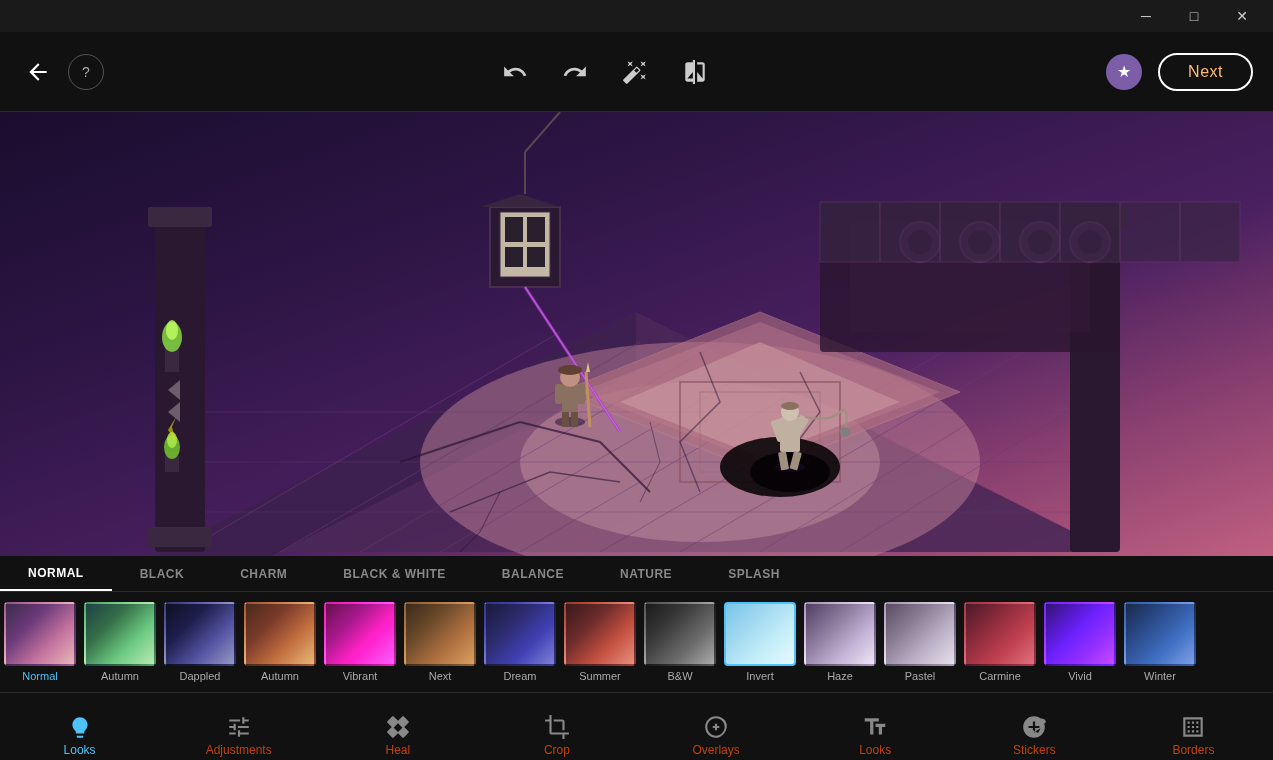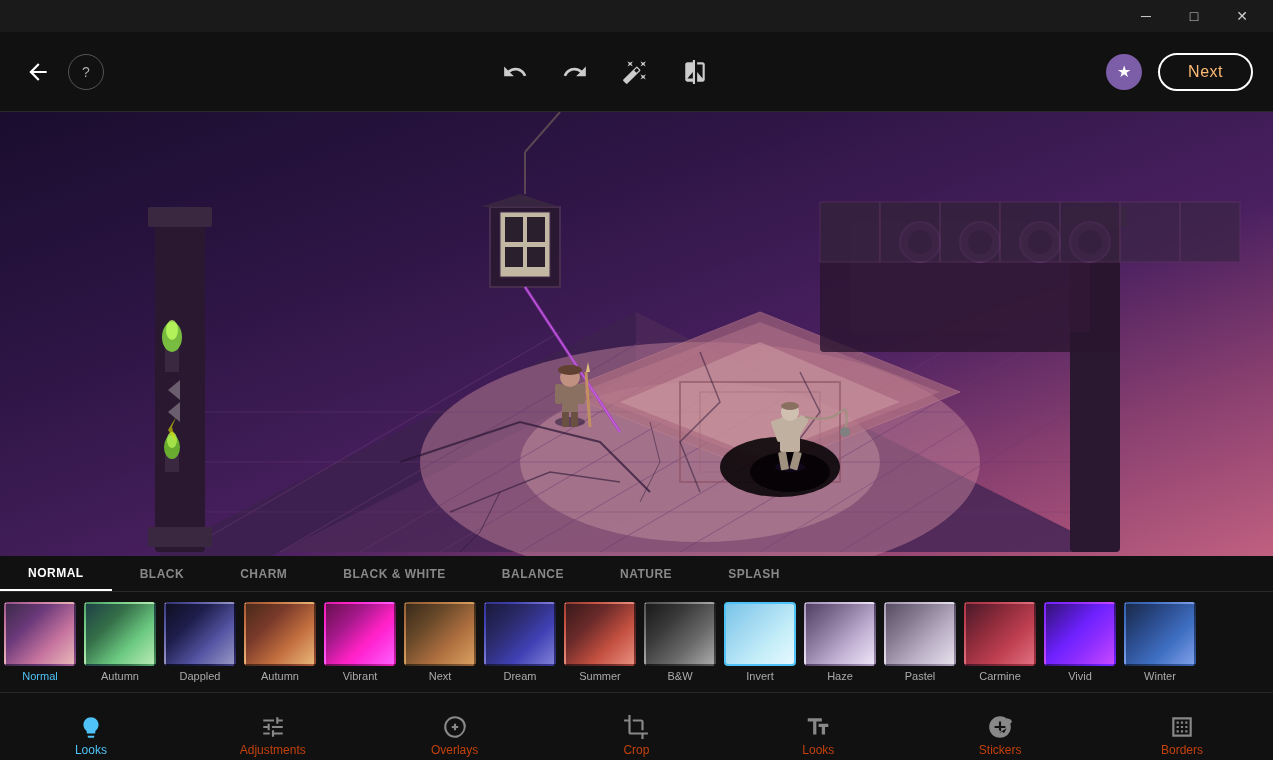--- a/index.html
+++ b/index.html
@@ -578,36 +578,44 @@
     <div class="bottom-tool-icon">
       <svg width="26" height="26" viewBox="0 0 24 24" fill="#888">
         <path d="M3 17v2h6v-2H3zM3 5v2h10V5H3zm10 16v-2h8v-2h-8v-2h-2v6h2zM7 9v2H3v2h4v2h2V9H7zm14 4v-2H11v2h10zm-6-4h2V7h4V5h-4V3h-2v6z"></path>
       </svg>
     </div>
     <span class="bottom-tool-label">Adjustments</span>
   </div>
   <div class="bottom-tool">
     <div class="bottom-tool-icon">
       <svg width="26" height="26" viewBox="0 0 24 24" fill="#888">
-        <path d="M12 22C6.49 22 2 17.51 2 12S6.49 2 12 2s10 4.04 10 9-4.49 11-10 11zm0-18c-4.41 0-8 3.59-8 8s3.59 8 8 8 8-3.59 8-8-3.59-8-8-8zm3 9h-2v2h-2v-2H9v-2h2V9h2v2h2v2z"></path>
-      </svg>
-    </div>
-    <span class="bottom-tool-label">Overlays</span>
+        <path d="M17.73 12.02l3.98-3.98a.996.996 0 000-1.41l-4.34-4.34a.996.996 0 00-1.41 0l-3.98 3.98L8 2.29a1 1 0 00-1.41 0L2.25 6.63a1 1 0 000 1.41l3.98 3.98L2.25 16a1 1 0 000 1.41l4.34 4.34a1 1 0 001.41 0l3.98-3.98 3.98 3.98a1 1 0 001.41 0l4.34-4.34a1 1 0 000-1.41l-3.98-3.98zm-5.73 4.6L8 12.6l4-4 4 4-4 4z"></path>
+      </svg>
+    </div>
+    <span class="bottom-tool-label">Heal</span>
   </div>
   <div class="bottom-tool">
     <div class="bottom-tool-icon">
       <svg width="26" height="26" viewBox="0 0 24 24" fill="#888">
         <path d="M17 15h2V7c0-1.1-.9-2-2-2H9v2h8v8zM7 17V1H5v4H1v2h4v10c0 1.1.9 2 2 2h10v4h2v-4h4v-2H7z"></path>
       </svg>
     </div>
     <span class="bottom-tool-label">Crop</span>
   </div>
   <div class="bottom-tool">
     <div class="bottom-tool-icon">
       <svg width="26" height="26" viewBox="0 0 24 24" fill="#888">
+        <path d="M12 22C6.49 22 2 17.51 2 12S6.49 2 12 2s10 4.04 10 9-4.49 11-10 11zm0-18c-4.41 0-8 3.59-8 8s3.59 8 8 8 8-3.59 8-8-3.59-8-8-8zm3 9h-2v2h-2v-2H9v-2h2V9h2v2h2v2z"></path>
+      </svg>
+    </div>
+    <span class="bottom-tool-label">Overlays</span>
+  </div>
+  <div class="bottom-tool">
+    <div class="bottom-tool-icon">
+      <svg width="26" height="26" viewBox="0 0 24 24" fill="#888">
         <path d="M2.5 4v3h5v12h3V7h5V4h-13zm19 5h-9v3h3v7h3v-7h3V9z"></path>
       </svg>
     </div>
     <span class="bottom-tool-label">Looks</span>
   </div>
   <div class="bottom-tool">
     <div class="bottom-tool-icon">
       <svg width="26" height="26" viewBox="0 0 24 24" fill="#888">
         <path d="M21.95 5.005l-3.306-.996-1.756 3.935 2.515 2.831-3.625 6.731-4.682-2.498-2.308-1.955-6.286.938 2.055 4.234 3.592.956 9.984-5.917 4.964-5.996-1.147-2.273zM12 2C6.48 2 2 6.48 2 12s4.48 10 10 10 10-4.48 10-10S17.52 2 12 2zm5 11h-4v4h-2v-4H7v-2h4V7h2v4h4v2z"></path>
       </svg>

